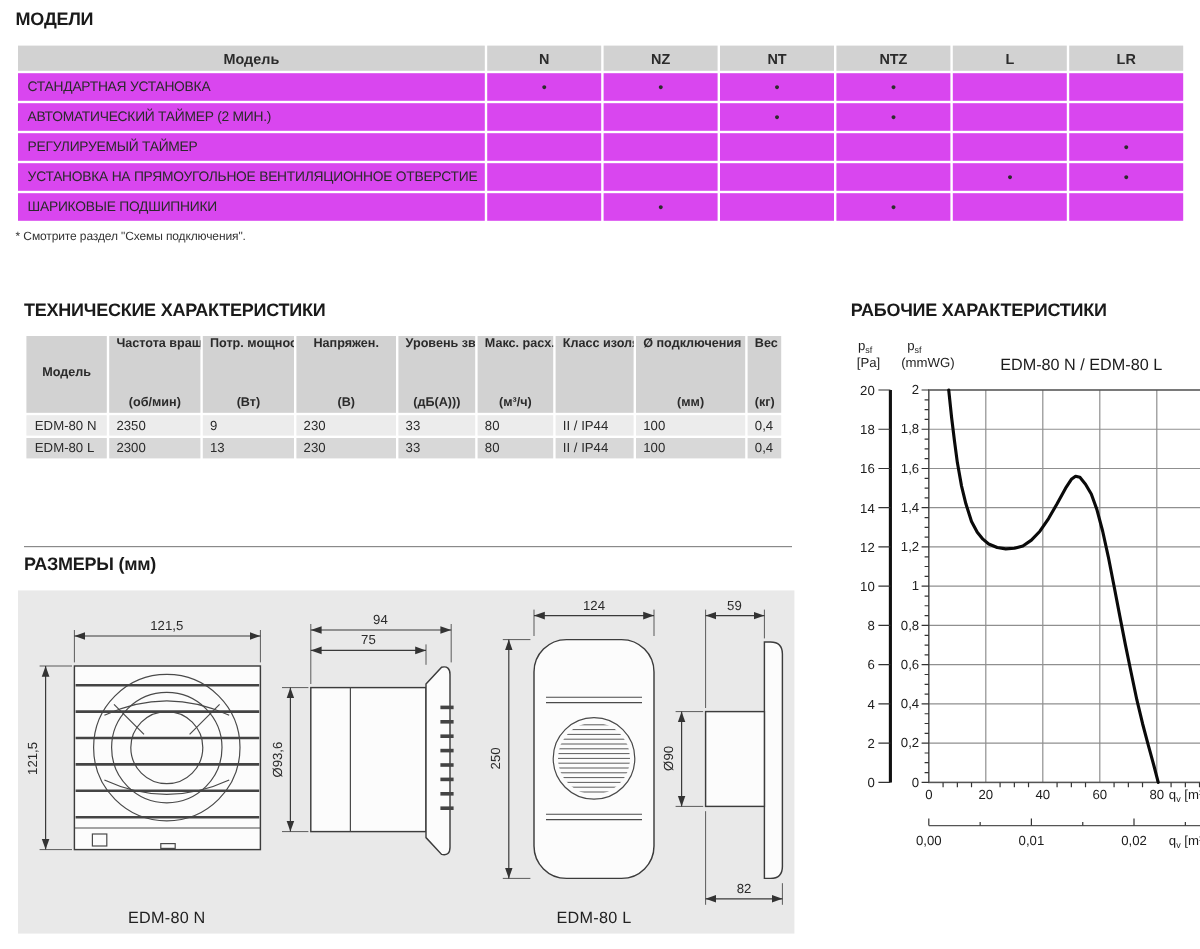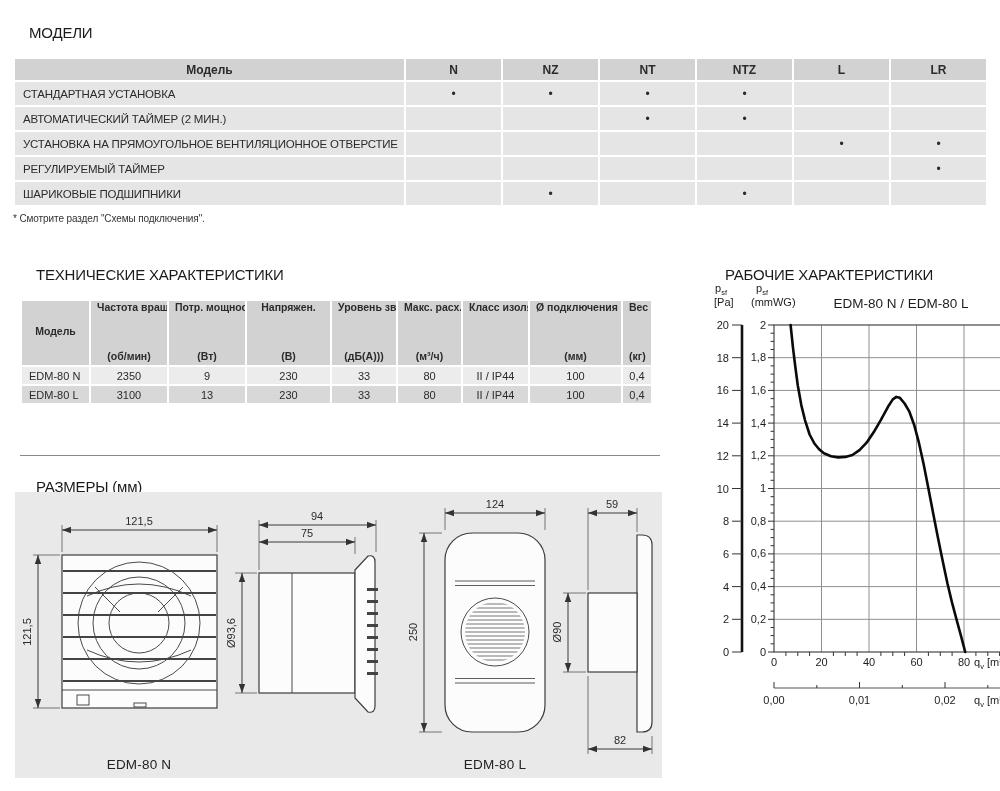--- a/index.html
+++ b/index.html
@@ -1,37 +1,37 @@
 <!DOCTYPE html>
 <html><head>
 <meta charset="utf-8">
 <style>
   html,body{margin:0;padding:0;background:#fff;}
   body{width:1000px;height:791px;position:relative;font-family:"Liberation Sans", sans-serif;color:#2b2b2b;overflow:hidden;}
-  .sec-heading{font-size:15px;font-weight:normal;color:#1a1a1a;letter-spacing:-0.2px;margin:16px;}
+  .sec-heading{font-size:15px;font-weight:bold;color:#1a1a1a;letter-spacing:-0.2px;margin:0;}
   .footnote{font-size:10px;color:#333;letter-spacing:-0.1px;}
 
   
   .models{position:absolute;left:13px;top:8px;width:975px;}
   table.grid{border-collapse:separate;border-spacing:2px;table-layout:fixed;}
   table.grid th, table.grid td{padding:0 6px;overflow:hidden;white-space:nowrap;}
   .models table.grid{width:975px;margin-top:11px;}
   .models th{background:#d2d2d2;height:21px;font-size:12px;font-weight:bold;text-align:center;}
-  .models td{background:#e5e5e5;height:23px;font-size:11.5px;letter-spacing:-0.2px;}
+  .models td{background:#d946ef;height:23px;font-size:11.5px;letter-spacing:-0.2px;}
   .models td.rowlabel{text-align:left;padding-left:8px;}
   .models td.val{text-align:center;font-size:12px;}
   .models .footnote{margin-top:6px;}
 
   
   .tech{position:absolute;left:20px;top:250px;width:635px;}
   .tech table.grid{width:633px;margin-top:11px;}
   .tech th{background:#d2d2d2;height:64px;font-size:10.5px;font-weight:bold;vertical-align:top;padding:3px 2px;white-space:normal;line-height:1.25;}
   .tech .hcell{display:flex;flex-direction:column;justify-content:space-between;height:62px;text-align:center;}
   .tech .hcell.mid{justify-content:center;}
-  .tech td{background:#ececec;height:17px;font-size:11px;text-align:center;}
+  .tech td{background:#ececec;height:17px;font-size:11px;text-align:left;}
   .tech tr.row-b td{background:#d8d8d8;}
   .tech td.rowlabel{text-align:left;padding-left:7px;}
   .tech .footnote{margin-top:9px;}
 
   
   .perf{position:absolute;left:709px;top:250px;width:315px;}
   #chart-svg{position:absolute;left:0;top:28px;width:315px;height:445px;}
   #chart-svg text{fill:#1d1d1d;font-family:"Liberation Sans",sans-serif;}
   #chart-svg .grid{stroke:#8f8f8f;stroke-width:1;}
   #chart-svg .pborder{fill:none;stroke:#555;stroke-width:1.3;}
@@ -96,35 +96,35 @@
     <tr>
       <td class="rowlabel">АВТОМАТИЧЕСКИЙ ТАЙМЕР (2 МИН.)</td>
       <td class="val"></td>
       <td class="val"></td>
       <td class="val">•</td>
       <td class="val">•</td>
       <td class="val"></td>
       <td class="val"></td>
     </tr>
     <tr>
+      <td class="rowlabel">РЕГУЛИРУЕМЫЙ ТАЙМЕР</td>
+      <td class="val"></td>
+      <td class="val"></td>
+      <td class="val"></td>
+      <td class="val"></td>
+      <td class="val"></td>
+      <td class="val">•</td>
+    </tr>
+    <tr>
       <td class="rowlabel">УСТАНОВКА НА ПРЯМОУГОЛЬНОЕ ВЕНТИЛЯЦИОННОЕ ОТВЕРСТИЕ</td>
       <td class="val"></td>
       <td class="val"></td>
       <td class="val"></td>
       <td class="val"></td>
       <td class="val">•</td>
-      <td class="val">•</td>
-    </tr>
-    <tr>
-      <td class="rowlabel">РЕГУЛИРУЕМЫЙ ТАЙМЕР</td>
-      <td class="val"></td>
-      <td class="val"></td>
-      <td class="val"></td>
-      <td class="val"></td>
-      <td class="val"></td>
       <td class="val">•</td>
     </tr>
     <tr>
       <td class="rowlabel">ШАРИКОВЫЕ ПОДШИПНИКИ</td>
       <td class="val"></td>
       <td class="val">•</td>
       <td class="val"></td>
       <td class="val">•</td>
       <td class="val"></td>
       <td class="val"></td>
@@ -210,21 +210,21 @@
       <td>9</td>
       <td>230</td>
       <td>33</td>
       <td>80</td>
       <td>II / IP44</td>
       <td>100</td>
       <td>0,4</td>
     </tr>
     <tr class="row-b">
       <td class="rowlabel">EDM-80 L</td>
-      <td>3100</td>
+      <td>2300</td>
       <td>13</td>
       <td>230</td>
       <td>33</td>
       <td>80</td>
       <td>II / IP44</td>
       <td>100</td>
       <td>0,4</td>
     </tr>
   </tbody>
     </table>

